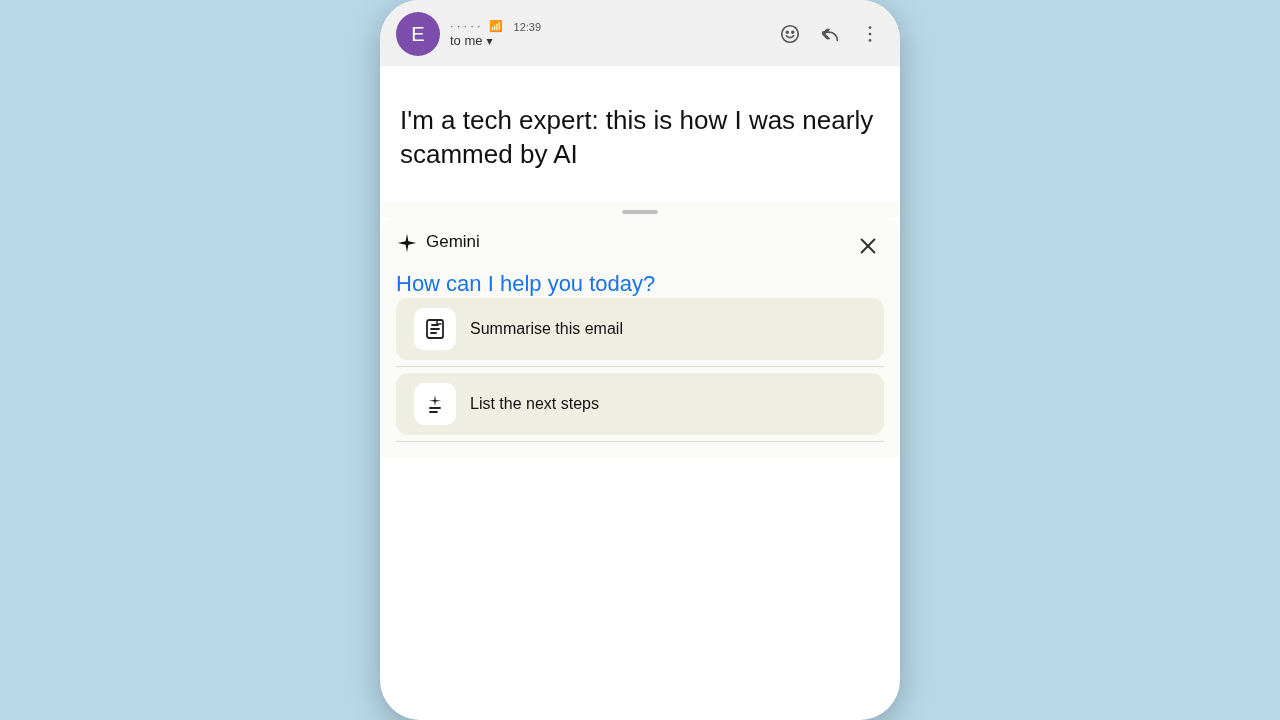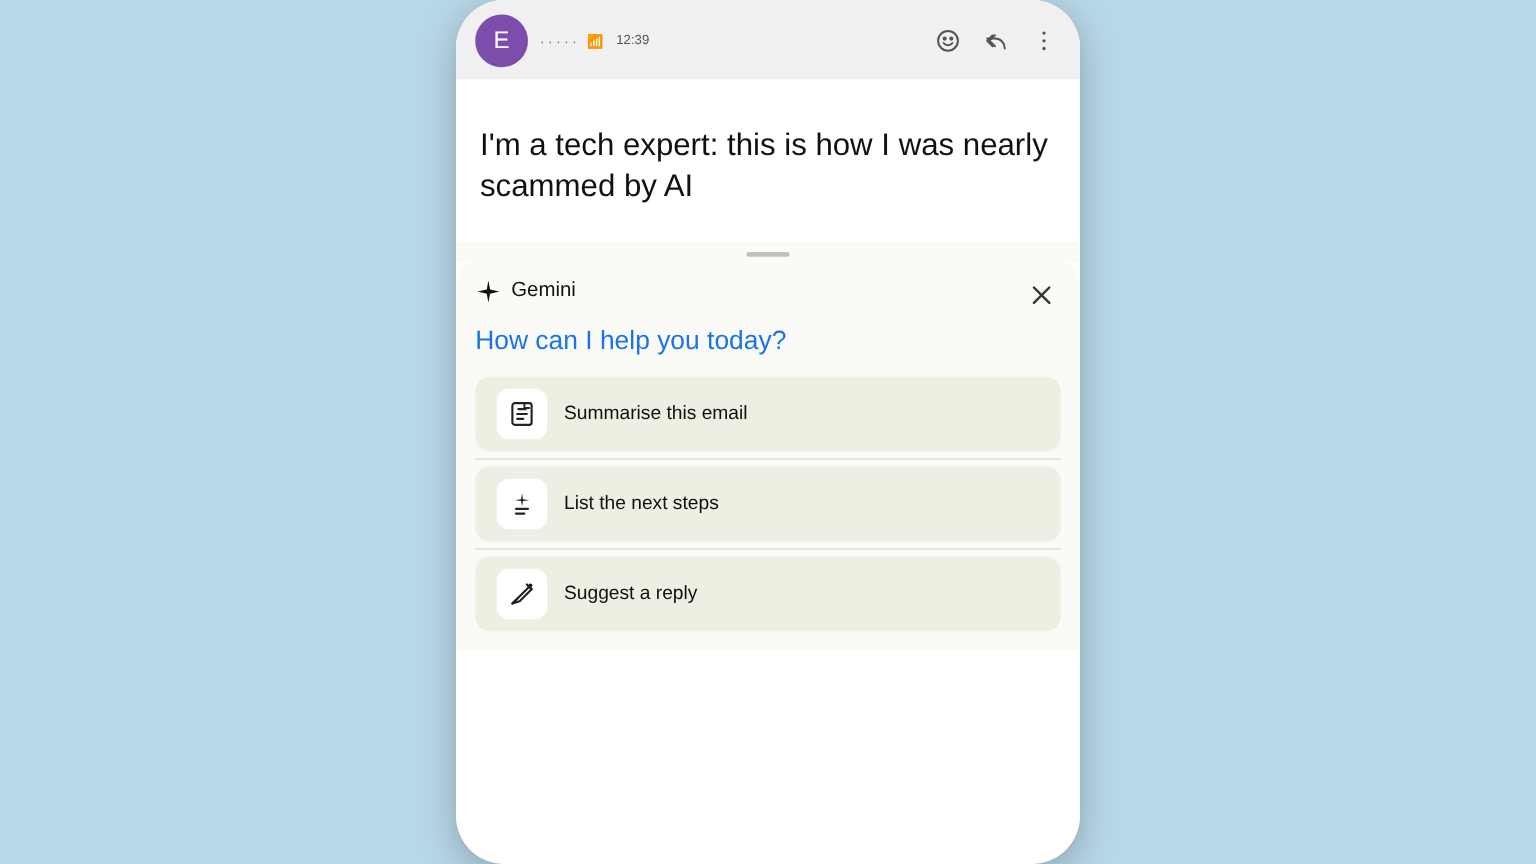--- a/index.html
+++ b/index.html
@@ -163,21 +163,20 @@
       justify-content: center;
       cursor: pointer;
       color: #333;
       font-size: 20px;
     }
 
     .gemini-question {
       font-size: 22px;
       color: #1a73e8;
       font-weight: 400;
-      margin-bottom: 16px;
       line-height: 1.3;
     }
 
     
     .action-cards {
       display: flex;
       flex-direction: column;
       gap: 6px;
     }
 
@@ -265,20 +264,24 @@
   <div class="email-area">
     <div class="email-header">
       <div class="avatar">
         <span>E</span>
       </div>
       <div class="email-meta">
         <div class="email-sender-row">
           <span style="font-size:11px;color:#555;">· · · · · &nbsp; 📶 &nbsp;</span>
           <span class="email-time">12:39</span>
         </div>
+        <div class="email-to">
+          <span>to me</span>
+          <span style="font-size:12px;">▾</span>
+        </div>
       </div>
       <div class="email-actions">
         <div class="icon-btn">
           <svg viewBox="0 0 24 24" width="22" height="22" fill="none" stroke="#555" stroke-width="1.8">
             <circle cx="12" cy="12" r="9"></circle>
             <path d="M8 14s1.5 2 4 2 4-2 4-2" stroke-linecap="round"></path>
             <circle cx="9" cy="10" r="1" fill="#555"></circle>
             <circle cx="15" cy="10" r="1" fill="#555"></circle>
           </svg>
         </div>
@@ -351,32 +354,19 @@
 
             <path d="M12 3 L12.8 8 L18 8.8 L12.8 9.6 L12 14 L11.2 9.6 L6 8.8 L11.2 8 Z" fill="#222" stroke="none"></path>
             <path d="M7 16h10M7 20h7" stroke-width="1.8"></path>
           </svg>
         </div>
         <span class="card-label">List the next steps</span>
       </button>
 
       <div class="card-divider"></div>
 
-      <button class="action-card">
-        <div class="card-icon">
-          <svg viewBox="0 0 24 24" width="24" height="24" fill="none" stroke="#222" stroke-width="1.8" stroke-linecap="round" stroke-linejoin="round">
-
-            <path d="M4 20 L8 16 L18 6 L20 8 L10 18 Z"></path>
-            <path d="M16 4 L20 8"></path>
-            <path d="M4 20 L8 16"></path>
-
-            <circle cx="19" cy="5" r="0.8" fill="#222"></circle>
-          </svg>
-        </div>
-        <span class="card-label">Suggest a reply</span>
-      </button>
 
     </div>
 
 
   </div>
 
 </div>
 
 </body></html>

